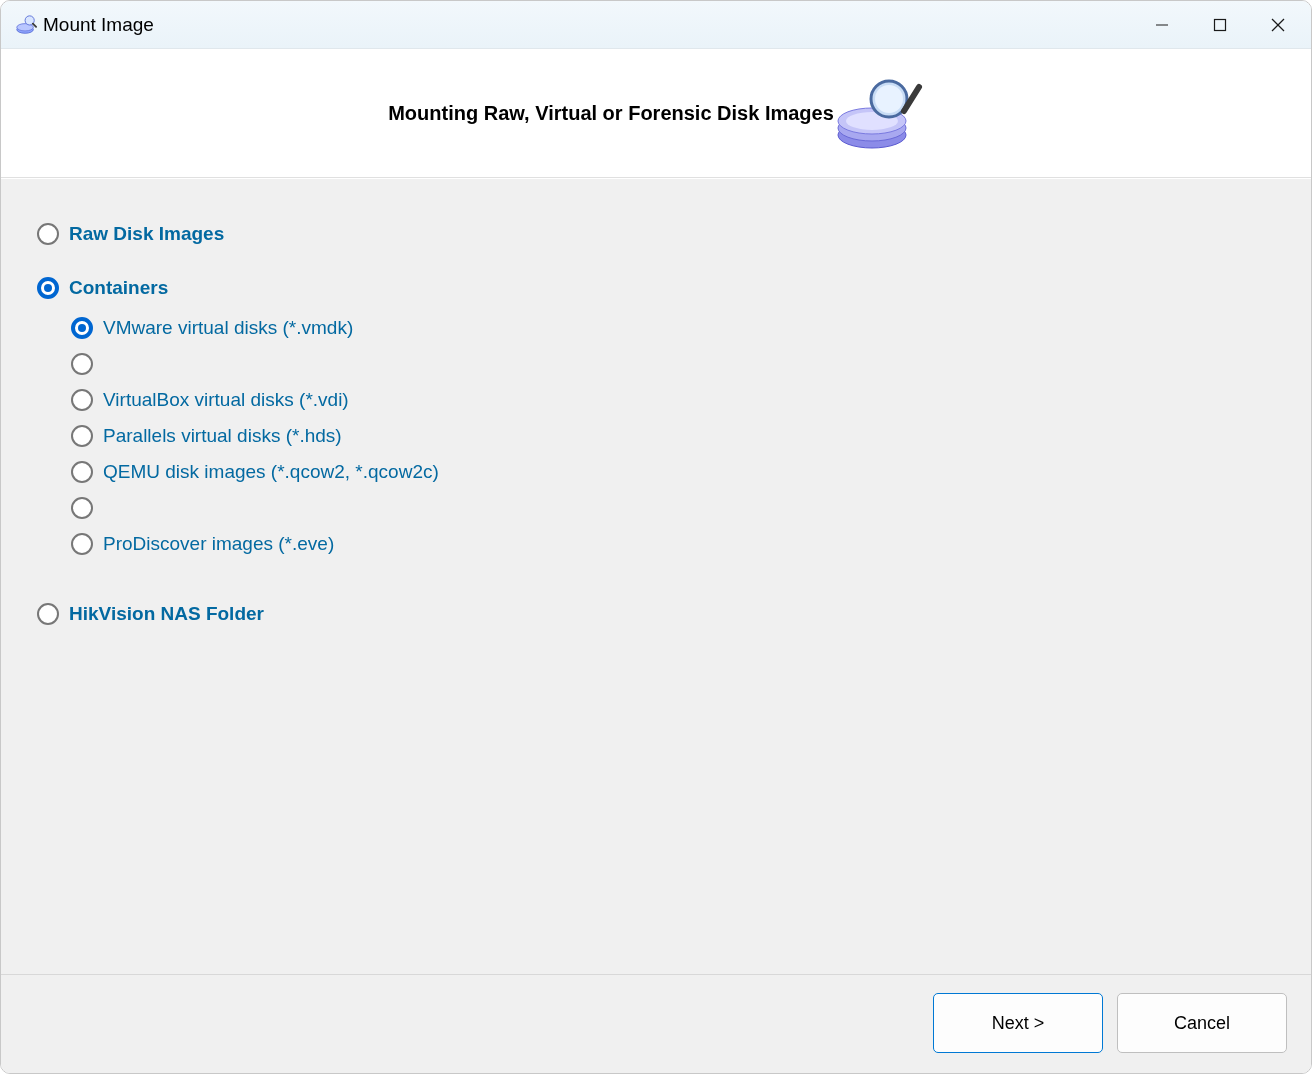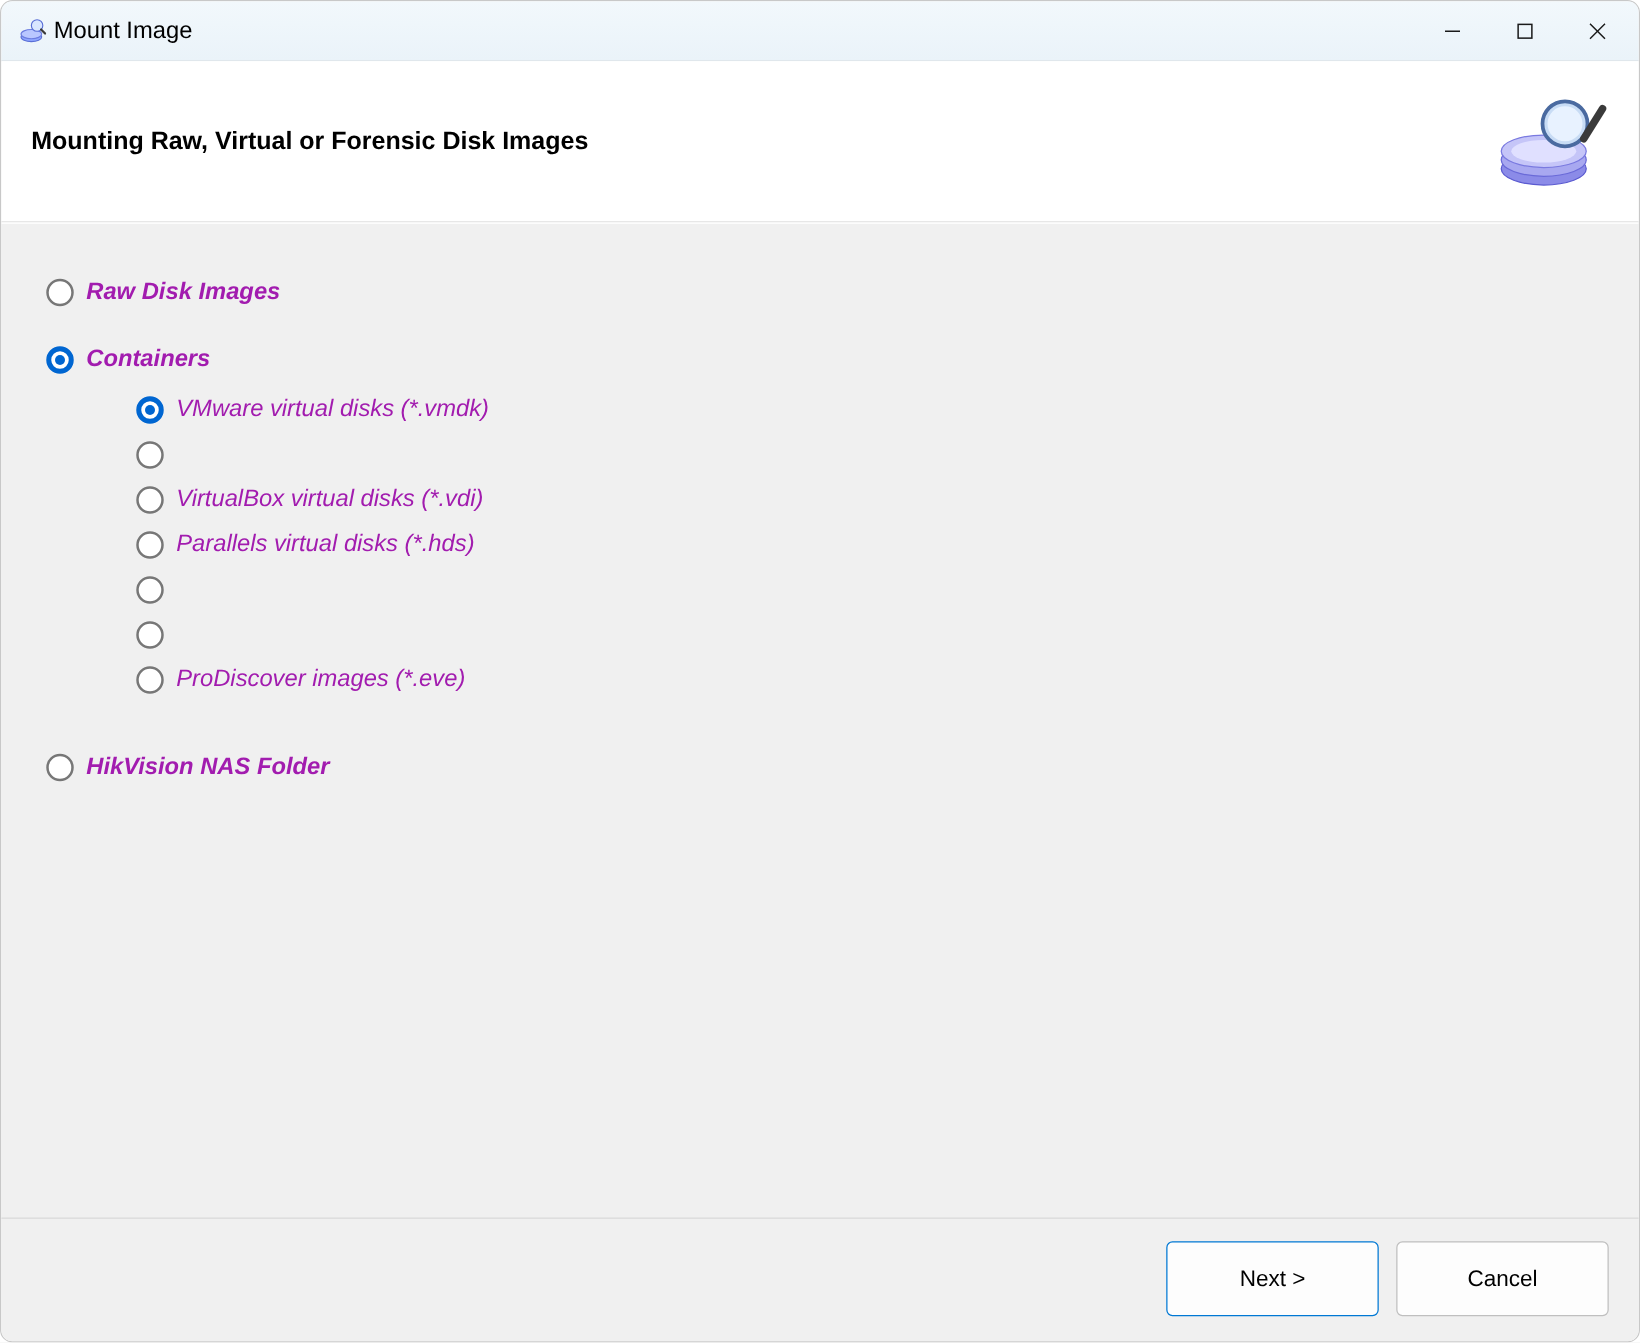--- a/index.html
+++ b/index.html
@@ -62,21 +62,21 @@
     .win-btn svg rect {
       stroke: #1a1a1a;
       stroke-width: 1.2;
       fill: none;
     }
     .header-area {
       background: #ffffff;
       padding: 24px 24px 24px 24px;
       display: flex;
       align-items: center;
-      justify-content: space-between;
+      justify-content: center;
       border-bottom: 1px solid #e0e0e0;
     }
     .header-title {
       font-size: 20px;
       font-weight: 700;
       color: #000;
     }
     .header-icon {
       width: 90px;
       height: 80px;
@@ -91,21 +91,20 @@
     .radio-row {
       display: flex;
       align-items: center;
       cursor: default;
     }
     .radio-row.main-option {
       margin-bottom: 18px;
     }
     .radio-row.sub-option {
       margin-bottom: 14px;
-      margin-left: 38px;
     }
     .sub-options {
       padding-left: 34px;
       margin-top: 18px;
       margin-bottom: 48px;
     }
     .radio-circle {
       width: 22px;
       height: 22px;
       border-radius: 50%;
@@ -125,22 +124,21 @@
       width: 8px;
       height: 8px;
       background: #0066d1;
       border-radius: 50%;
       top: 50%;
       left: 50%;
       transform: translate(-50%, -50%);
     }
     .radio-label {
       font-size: 19px;
-      color: #a21caf;
-      font-style: italic;
+      color: #0369a1;
     }
     .radio-label.bold {
       font-weight: 700;
     }
     .footer-area {
       background: #f0f0f0;
       padding: 18px 24px 20px 24px;
       border-top: 1px solid #d8d8d8;
       display: flex;
       justify-content: flex-end;
@@ -235,20 +233,21 @@
       <div class="radio-row sub-option">
         <span class="radio-circle"></span>
         <span class="radio-label">VirtualBox virtual disks (*.vdi)</span>
       </div>
       <div class="radio-row sub-option">
         <span class="radio-circle"></span>
         <span class="radio-label">Parallels virtual disks (*.hds)</span>
       </div>
       <div class="radio-row sub-option">
         <span class="radio-circle"></span>
+        <span class="radio-label">QEMU disk images (*.qcow2, *.qcow2c)</span>
       </div>
       <div class="radio-row sub-option">
         <span class="radio-circle"></span>
       </div>
       <div class="radio-row sub-option">
         <span class="radio-circle"></span>
         <span class="radio-label">ProDiscover images (*.eve)</span>
       </div>
     </div>
 

